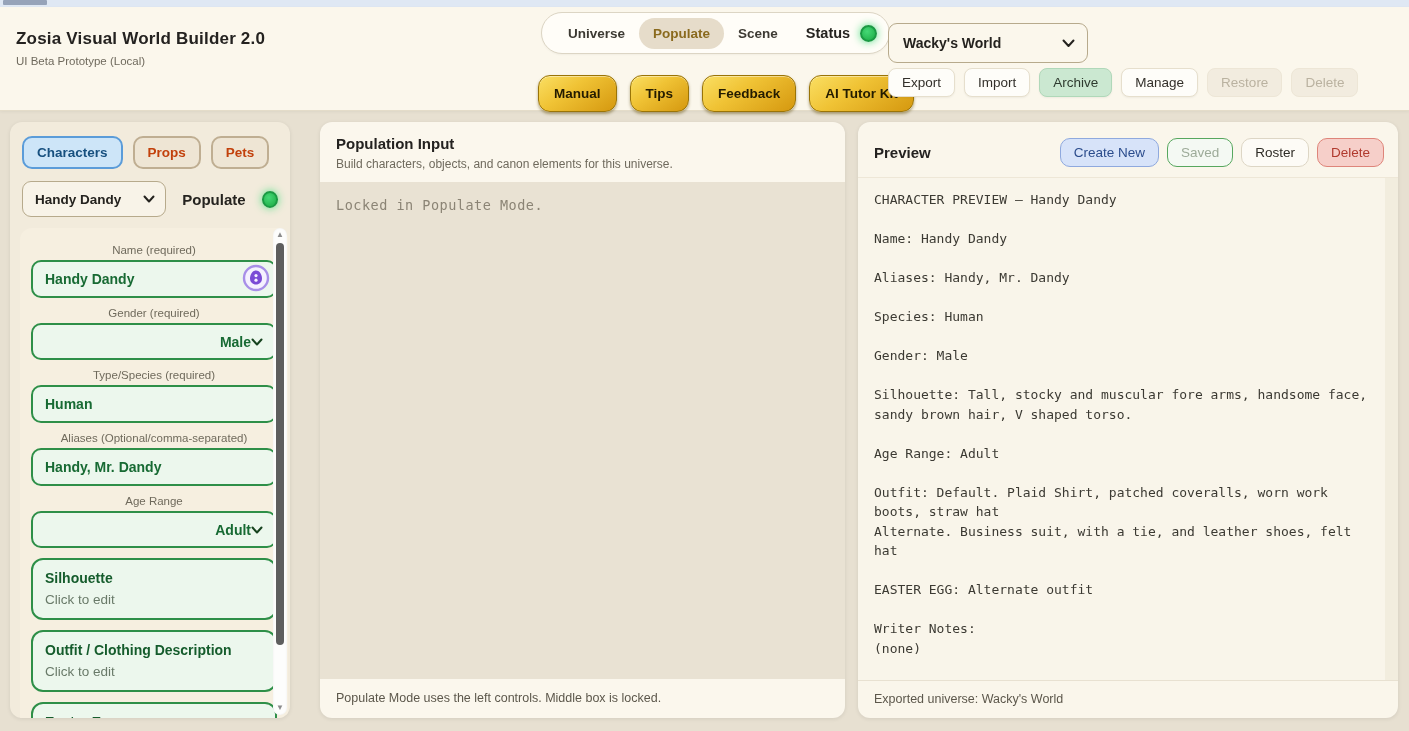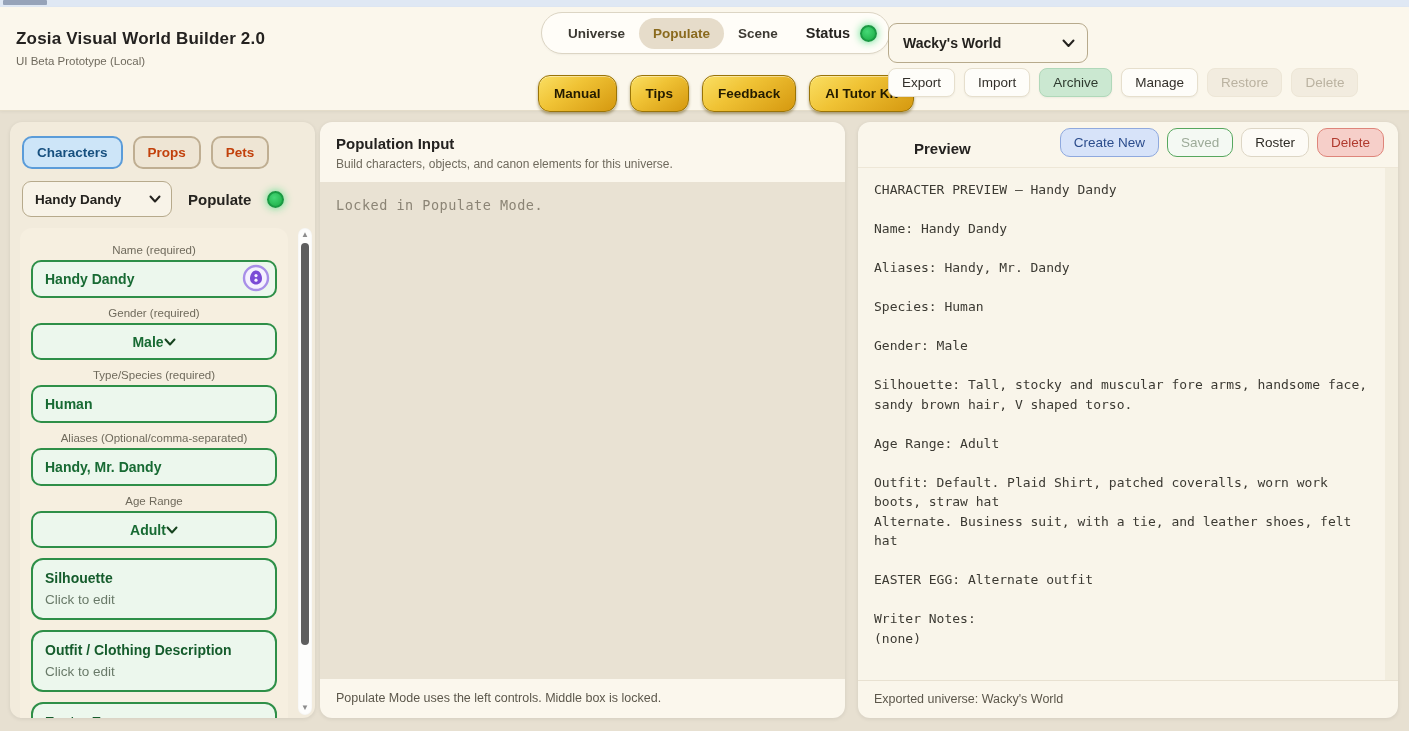--- a/index.html
+++ b/index.html
@@ -61,21 +61,21 @@
     padding:6px 13px; font-size:13.5px; color:#33302a;
     box-shadow:0 1px 2px rgba(0,0,0,0.05);
   }
   .action-btn.archive { background:#cbe8d1; border-color:#b0d8b9; color:#2e3a2f; }
   .action-btn.disabled { background:#f2ecdf; border-color:#ede6d6; color:#bab2a0; box-shadow:none; }
 
   
   .panel { position:absolute; top:122px; height:596px; border-radius:12px; box-shadow:0 1px 4px rgba(0,0,0,0.09); }
 
   
-  .left-panel { left:10px; width:305px; background:#f2ebdc; overflow:hidden; }
+  .left-panel { left:10px; width:280px; background:#f2ebdc; overflow:hidden; }
   .lp-tabs { display:flex; gap:10px; padding:14px 12px 9px 12px; }
   .lp-tab { border-radius:10px; padding:7px 13px; font-size:13.5px; font-weight:bold; }
   .lp-tab.sel { background:#cde5f8; border:2px solid #5b9cd9; color:#17507f; }
   .lp-tab.unsel { background:#eee5d4; border:2px solid #bfae92; color:#c2410c; }
   .lp-select-row { display:flex; align-items:center; gap:16px; padding:3px 12px 11px 12px; }
   .lp-select {
     width:150px; height:36px; background:#f8f3e8; border:1.5px solid #b7aa8c; border-radius:9px;
     display:flex; align-items:center; justify-content:space-between;
     padding:0 10px 0 12px; font-size:13.5px; font-weight:bold; color:#25231f;
   }
@@ -90,21 +90,21 @@
   .f-label.first { margin-top:0; }
   .f-input {
     width:100%; background:#ecf7ed; border:2px solid #2e8f48; border-radius:10px;
     padding:9px 12px; font-size:14px; font-weight:bold; color:#176a33;
     font-family:"Liberation Sans", sans-serif; outline:none;
   }
   .name-wrap { position:relative; }
   .egg-badge { position:absolute; right:7px; top:4px; }
   .f-select {
     width:100%; height:37px; background:#ecf7ed; border:2px solid #2e8f48; border-radius:10px;
-    display:flex; align-items:center; justify-content:center;
+    display:flex; align-items:center; justify-content:flex-end;
     padding:0 12px; font-size:14px; font-weight:bold; color:#176a33;
   }
   .edit-card {
     background:#ecf7ed; border:2px solid #2e8f48; border-radius:12px;
     padding:10px 12px 11px; margin-top:10px;
   }
   .edit-card .ec-title { font-size:14px; font-weight:bold; color:#155c2c; }
   .edit-card .ec-hint { font-size:13.5px; color:#697a69; margin-top:6px; }
 
   
@@ -129,21 +129,21 @@
   .mp-title { font-size:15px; font-weight:bold; color:#242220; }
   .mp-subtitle { font-size:12px; color:#6f6a5d; margin-top:5px; }
   .mp-body {
     flex:1; background:#e9e2d3; padding:15px 16px;
     font-family:"DejaVu Sans Mono", monospace; font-size:13.5px; letter-spacing:0.5px; color:#8b8475;
   }
   .mp-footer { padding:12px 16px 13px; font-size:12.5px; color:#5c574b; }
 
   
   .right-panel { left:858px; width:540px; background:#faf6eb; display:flex; flex-direction:column; overflow:hidden; }
-  .rp-header { display:flex; align-items:flex-end; justify-content:space-between; padding:6px 14px 10px 16px;margin-left:40px; }
+  .rp-header { display:flex; align-items:center; justify-content:space-between; padding:16px 14px 10px 16px; }
   .rp-title { font-size:15px; font-weight:bold; color:#242220; }
   .rp-btns { display:flex; gap:8px; }
   .rp-btn { border-radius:10px; padding:6px 13px; font-size:13.5px; }
   .rp-btn.create { background:#d7e3f9; border:1.5px solid #8fa9de; color:#2b4c8c; }
   .rp-btn.saved  { background:#f4f9f3; border:1.5px solid #57a75e; color:#9dab99; }
   .rp-btn.roster { background:#fdfbf6; border:1px solid #ddd6c5; color:#2e2b25; }
   .rp-btn.delete { background:#f6cfc9; border:1.5px solid #de857a; color:#b03a2e; }
   .rp-body-wrap { flex:1; position:relative; border-top:1px solid #eee7d7; background:#f9f5ea; }
   .rp-gutter { position:absolute; right:0; top:0; bottom:0; width:13px; background:#f2edde; }
   .rp-body {

